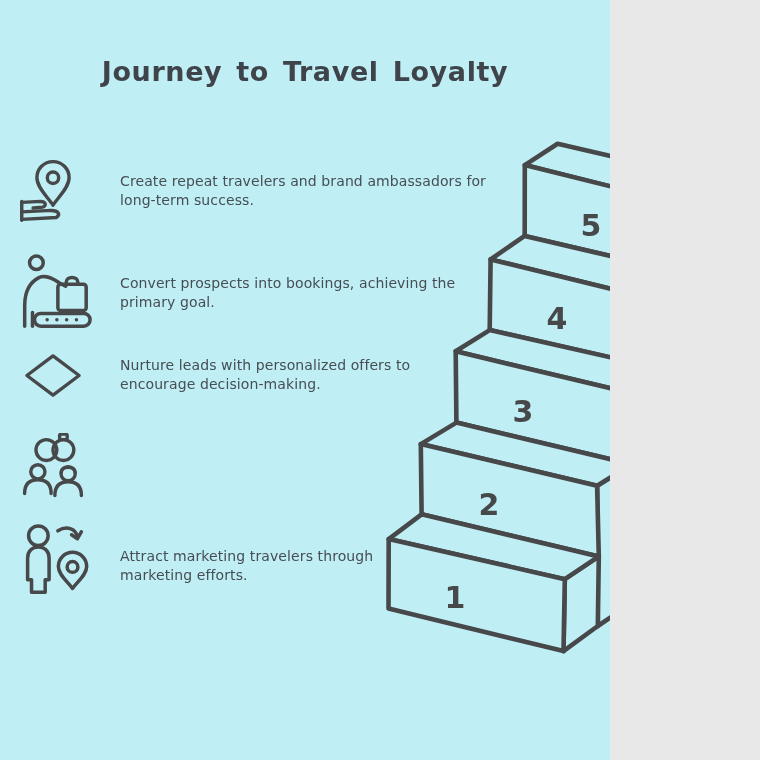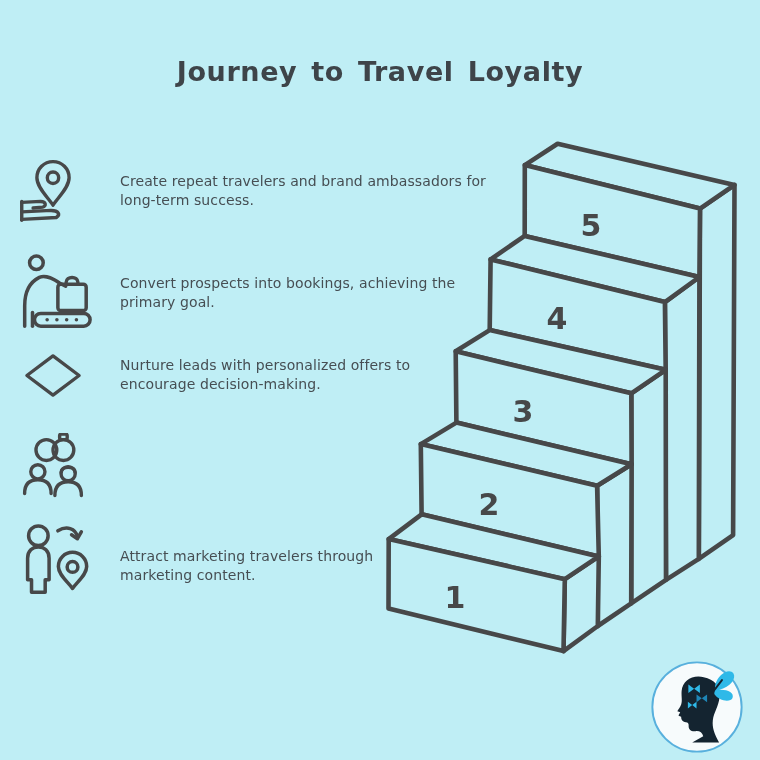--- a/index.html
+++ b/index.html
@@ -1,17 +1,17 @@
 <!DOCTYPE html>
 <html style="--bg: #bfeef5; --ink: #474849; --text: #464e53; --title: #3e4449;"><head>
 <meta charset="utf-8">
 <style>
   html,body{margin:0;padding:0;background:#e8e8e8;}
   .canvas{
-    position:relative;width:760px;height:760px;overflow:hidden;
+    position:relative;width:610px;height:760px;overflow:hidden;
     background:var(--bg,#bfeef5);
     font-family:"DejaVu Sans",sans-serif;
   }
   .title{
     position:absolute;top:56px;left:0;width:100%;text-align:center;
     font-size:27px;font-weight:bold;letter-spacing:.6px;word-spacing:4px;
     color:var(--title,#3e4449);
   }
   .row{position:absolute;left:8px;width:500px;height:96px;display:flex;align-items:center;}
   .icon-cell{width:90px;flex:none;display:flex;align-items:center;justify-content:center;}
@@ -101,21 +101,21 @@
         <circle cx="27" cy="13" r="10"></circle>
         <path d="M16,58 L16,36 C16,28.5 21,24.5 27,24.5 C33,24.5 38,28.5 38,36 L38,58 L34,58 L34,71 L20,71 L20,58 Z"></path>
         <path d="M47,8 C56,2.5 65,5.5 67,14"></path>
         <path d="M61,12 L67,16 L71,9"></path>
         <path d="M62,30 C70,30 76.5,36.5 76.5,44.5 C76.5,53 67,60 62,67 C57,60 47.5,53 47.5,44.5 C47.5,36.5 54,30 62,30 Z"></path>
         <circle cx="62" cy="45" r="5.5"></circle>
       </svg>
     </div>
     <div class="desc">
       <span>Attract marketing travelers through</span>
-      <span>marketing content.</span>
+      <span>marketing efforts.</span>
     </div>
   </div>
 
   <svg id="stair-svg" width="390" height="530" viewBox="370 135 390 530">
       <polygon points="700.0,208.6 734.5,184.9 733.1,535.1 698.8,558.9" fill="#bfeef5" stroke="#474849" stroke-width="4.6" stroke-linejoin="round"></polygon>
       <polygon points="524.8,165.1 557.6,143.8 734.5,184.9 700.0,208.6" fill="#bfeef5" stroke="#474849" stroke-width="4.6" stroke-linejoin="round"></polygon>
       <polygon points="524.8,165.1 700.0,208.6 699.4,277.0 524.7,235.9" fill="#bfeef5" stroke="#474849" stroke-width="4.6" stroke-linejoin="round"></polygon>
       <text x="591" y="236" text-anchor="middle" fill="#474849" font-family="&quot;DejaVu Sans&quot;, sans-serif" font-size="30" font-weight="bold">5</text>
       <polygon points="664.9,302.1 699.4,277.0 698.8,558.9 666.0,579.9" fill="#bfeef5" stroke="#474849" stroke-width="4.6" stroke-linejoin="round"></polygon>
       <polygon points="490.6,259.4 524.7,235.9 699.4,277.0 664.9,302.1" fill="#bfeef5" stroke="#474849" stroke-width="4.6" stroke-linejoin="round"></polygon>

